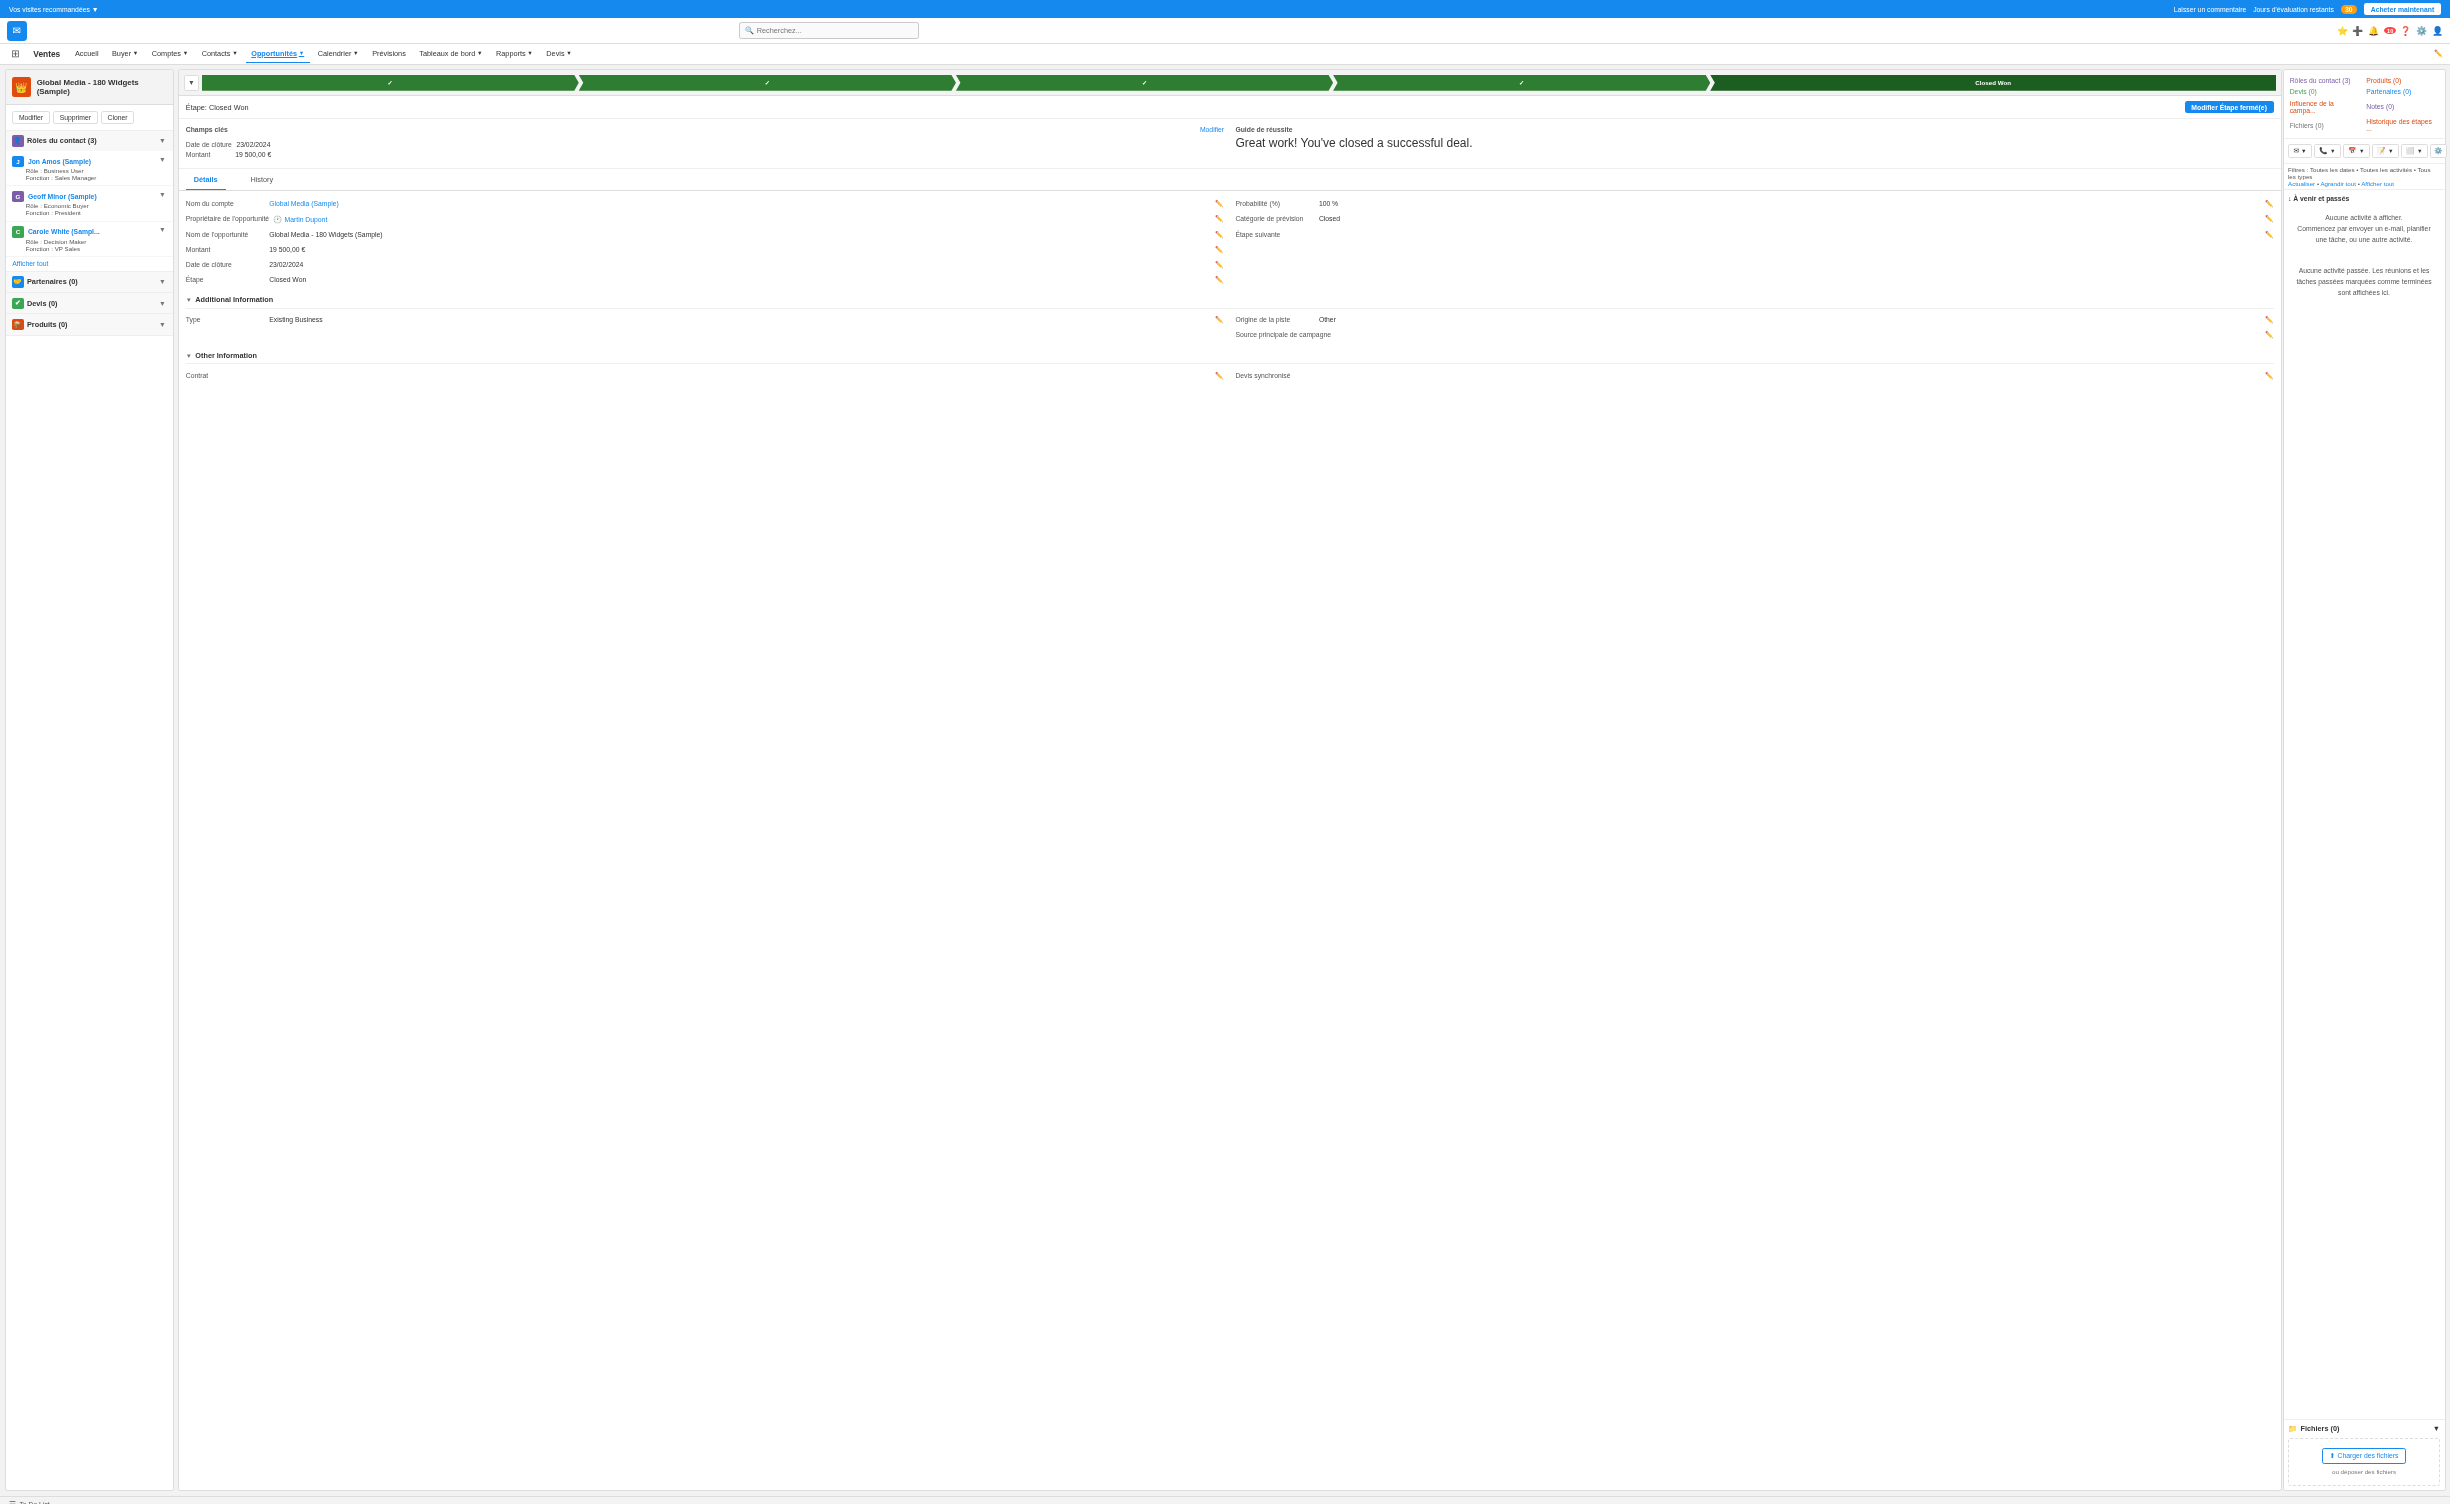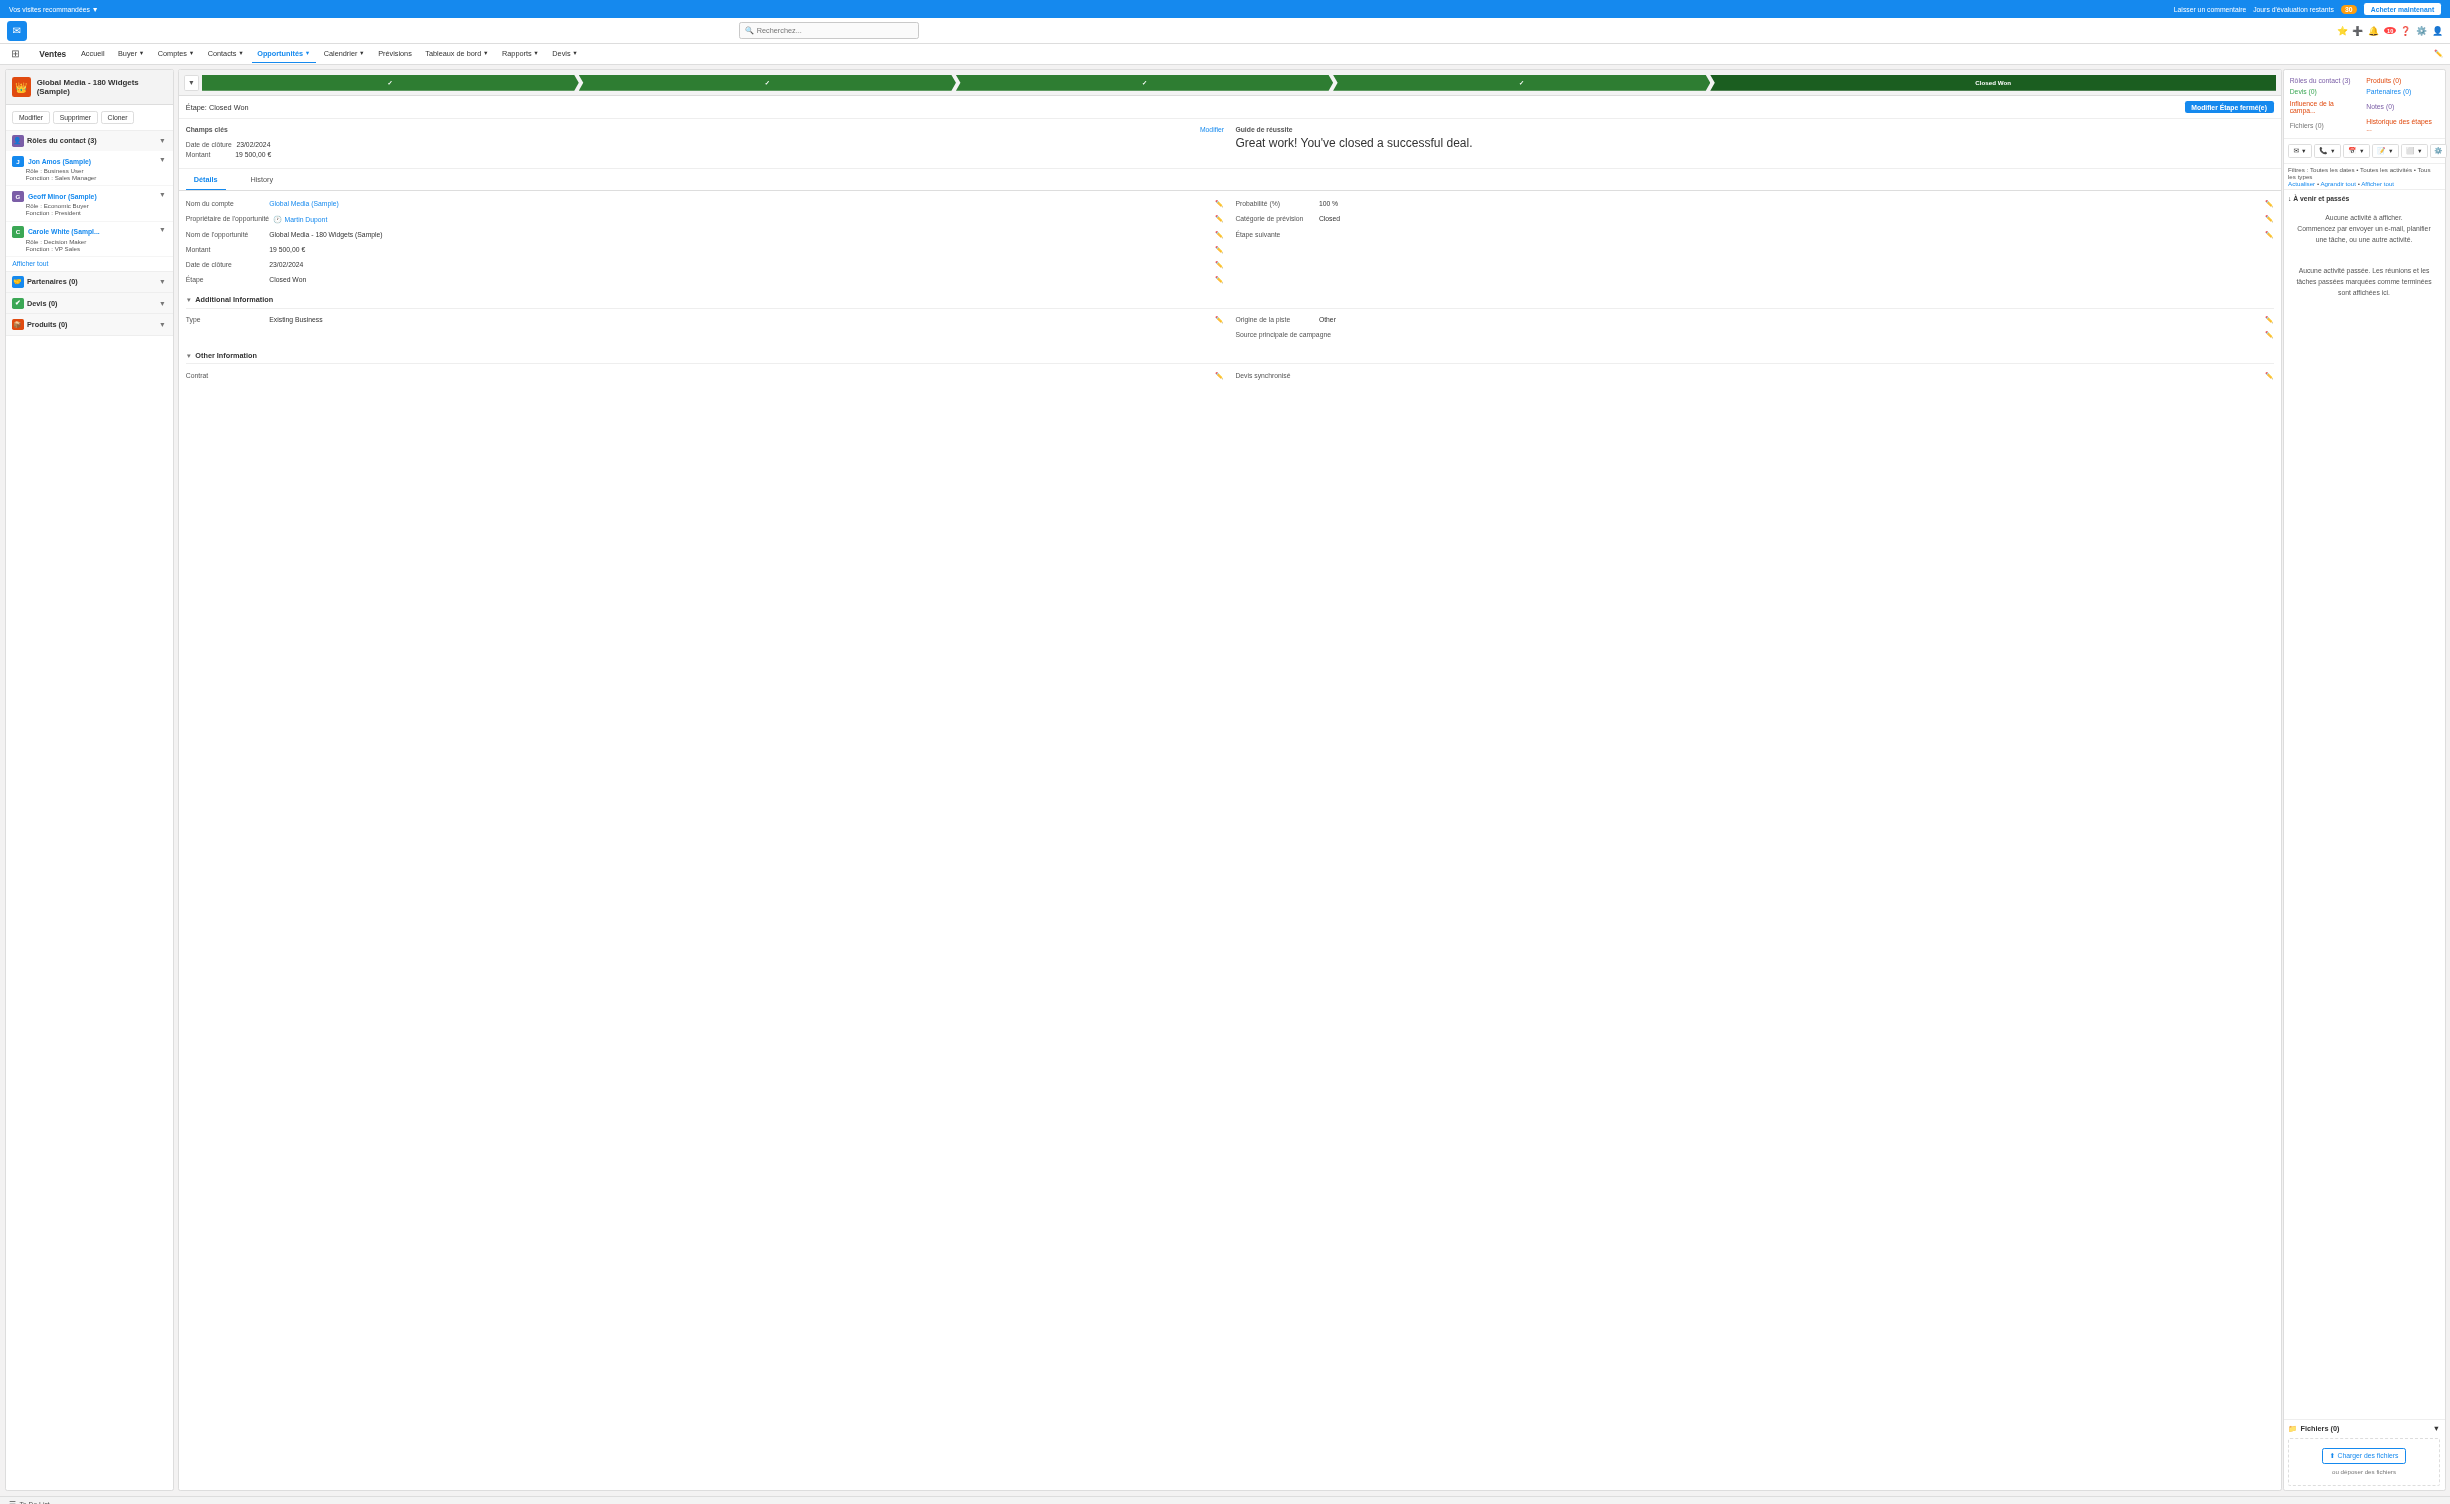--- a/index.html
+++ b/index.html
@@ -76,29 +76,29 @@
     .nav-bar {
       background: white;
       border-bottom: 0.6px solid #ddd;
       display: flex;
       align-items: center;
       padding: 0 6.8px;
       font-size: 7.3px;
       gap: 2.3px;
     }
     .nav-grid { font-size: 10px; color: #555; padding: 4.5px; cursor: pointer; }
-    .nav-brand { font-weight: bold; color: #333; padding: 4.5px 6.8px; font-size: 8.4px; margin-left: 6px; }
+    .nav-brand { font-weight: bold; color: #333; padding: 4.5px 6.8px; font-size: 8.4px; }
     .nav-item {
       padding: 4.5px 5.6px;
       cursor: pointer;
       color: #333;
       display: flex; align-items: center; gap: 1.7px;
       border-bottom: 1.7px solid transparent;
     }
-    .nav-item.active { color: #1589ee; border-bottom: 1.7px solid #1589ee; font-weight: bold; }
+    .nav-item.active { color: #1589ee; border-bottom: 1.7px solid #1589ee; font-weight: bold; text-decoration: underline; }
     .nav-chevron { font-size: 5.6px; }
     .nav-edit { margin-left: auto; color: #777; cursor: pointer; }
 
     
     .main-content {
       display: flex;
       gap: 0;
       padding: 4.5px;
       min-height: calc(100vh - 73px);
     }

